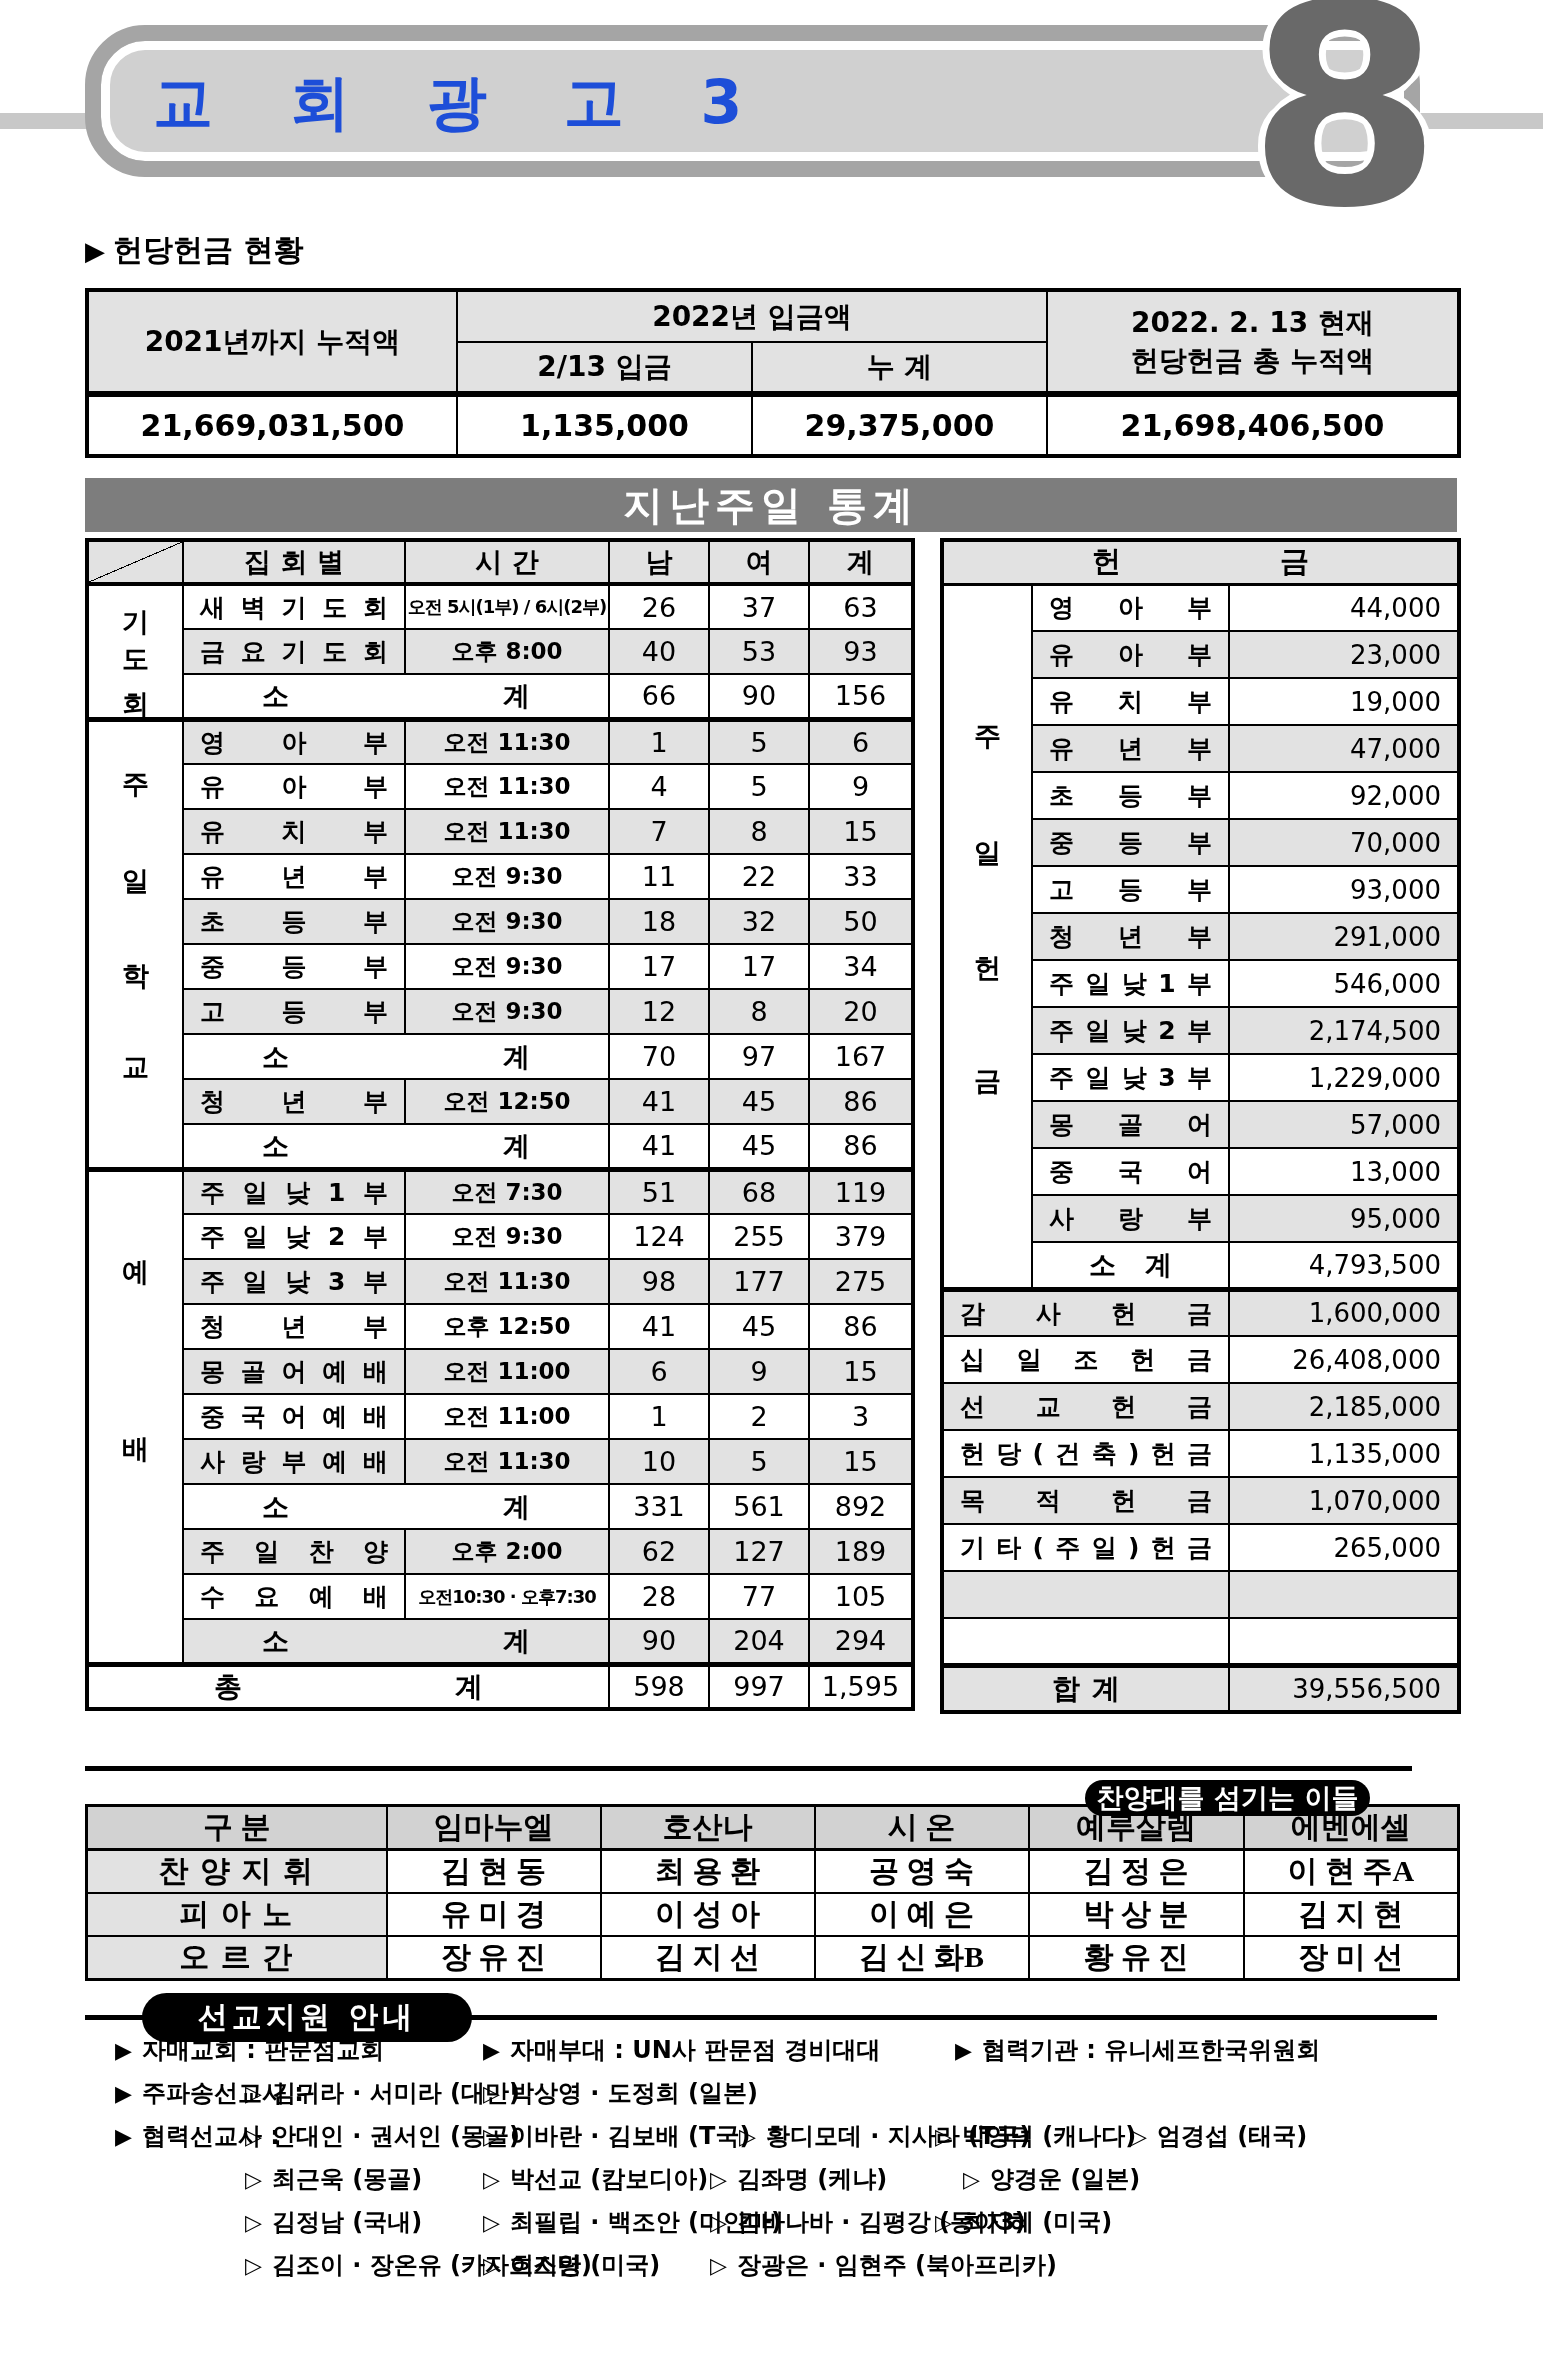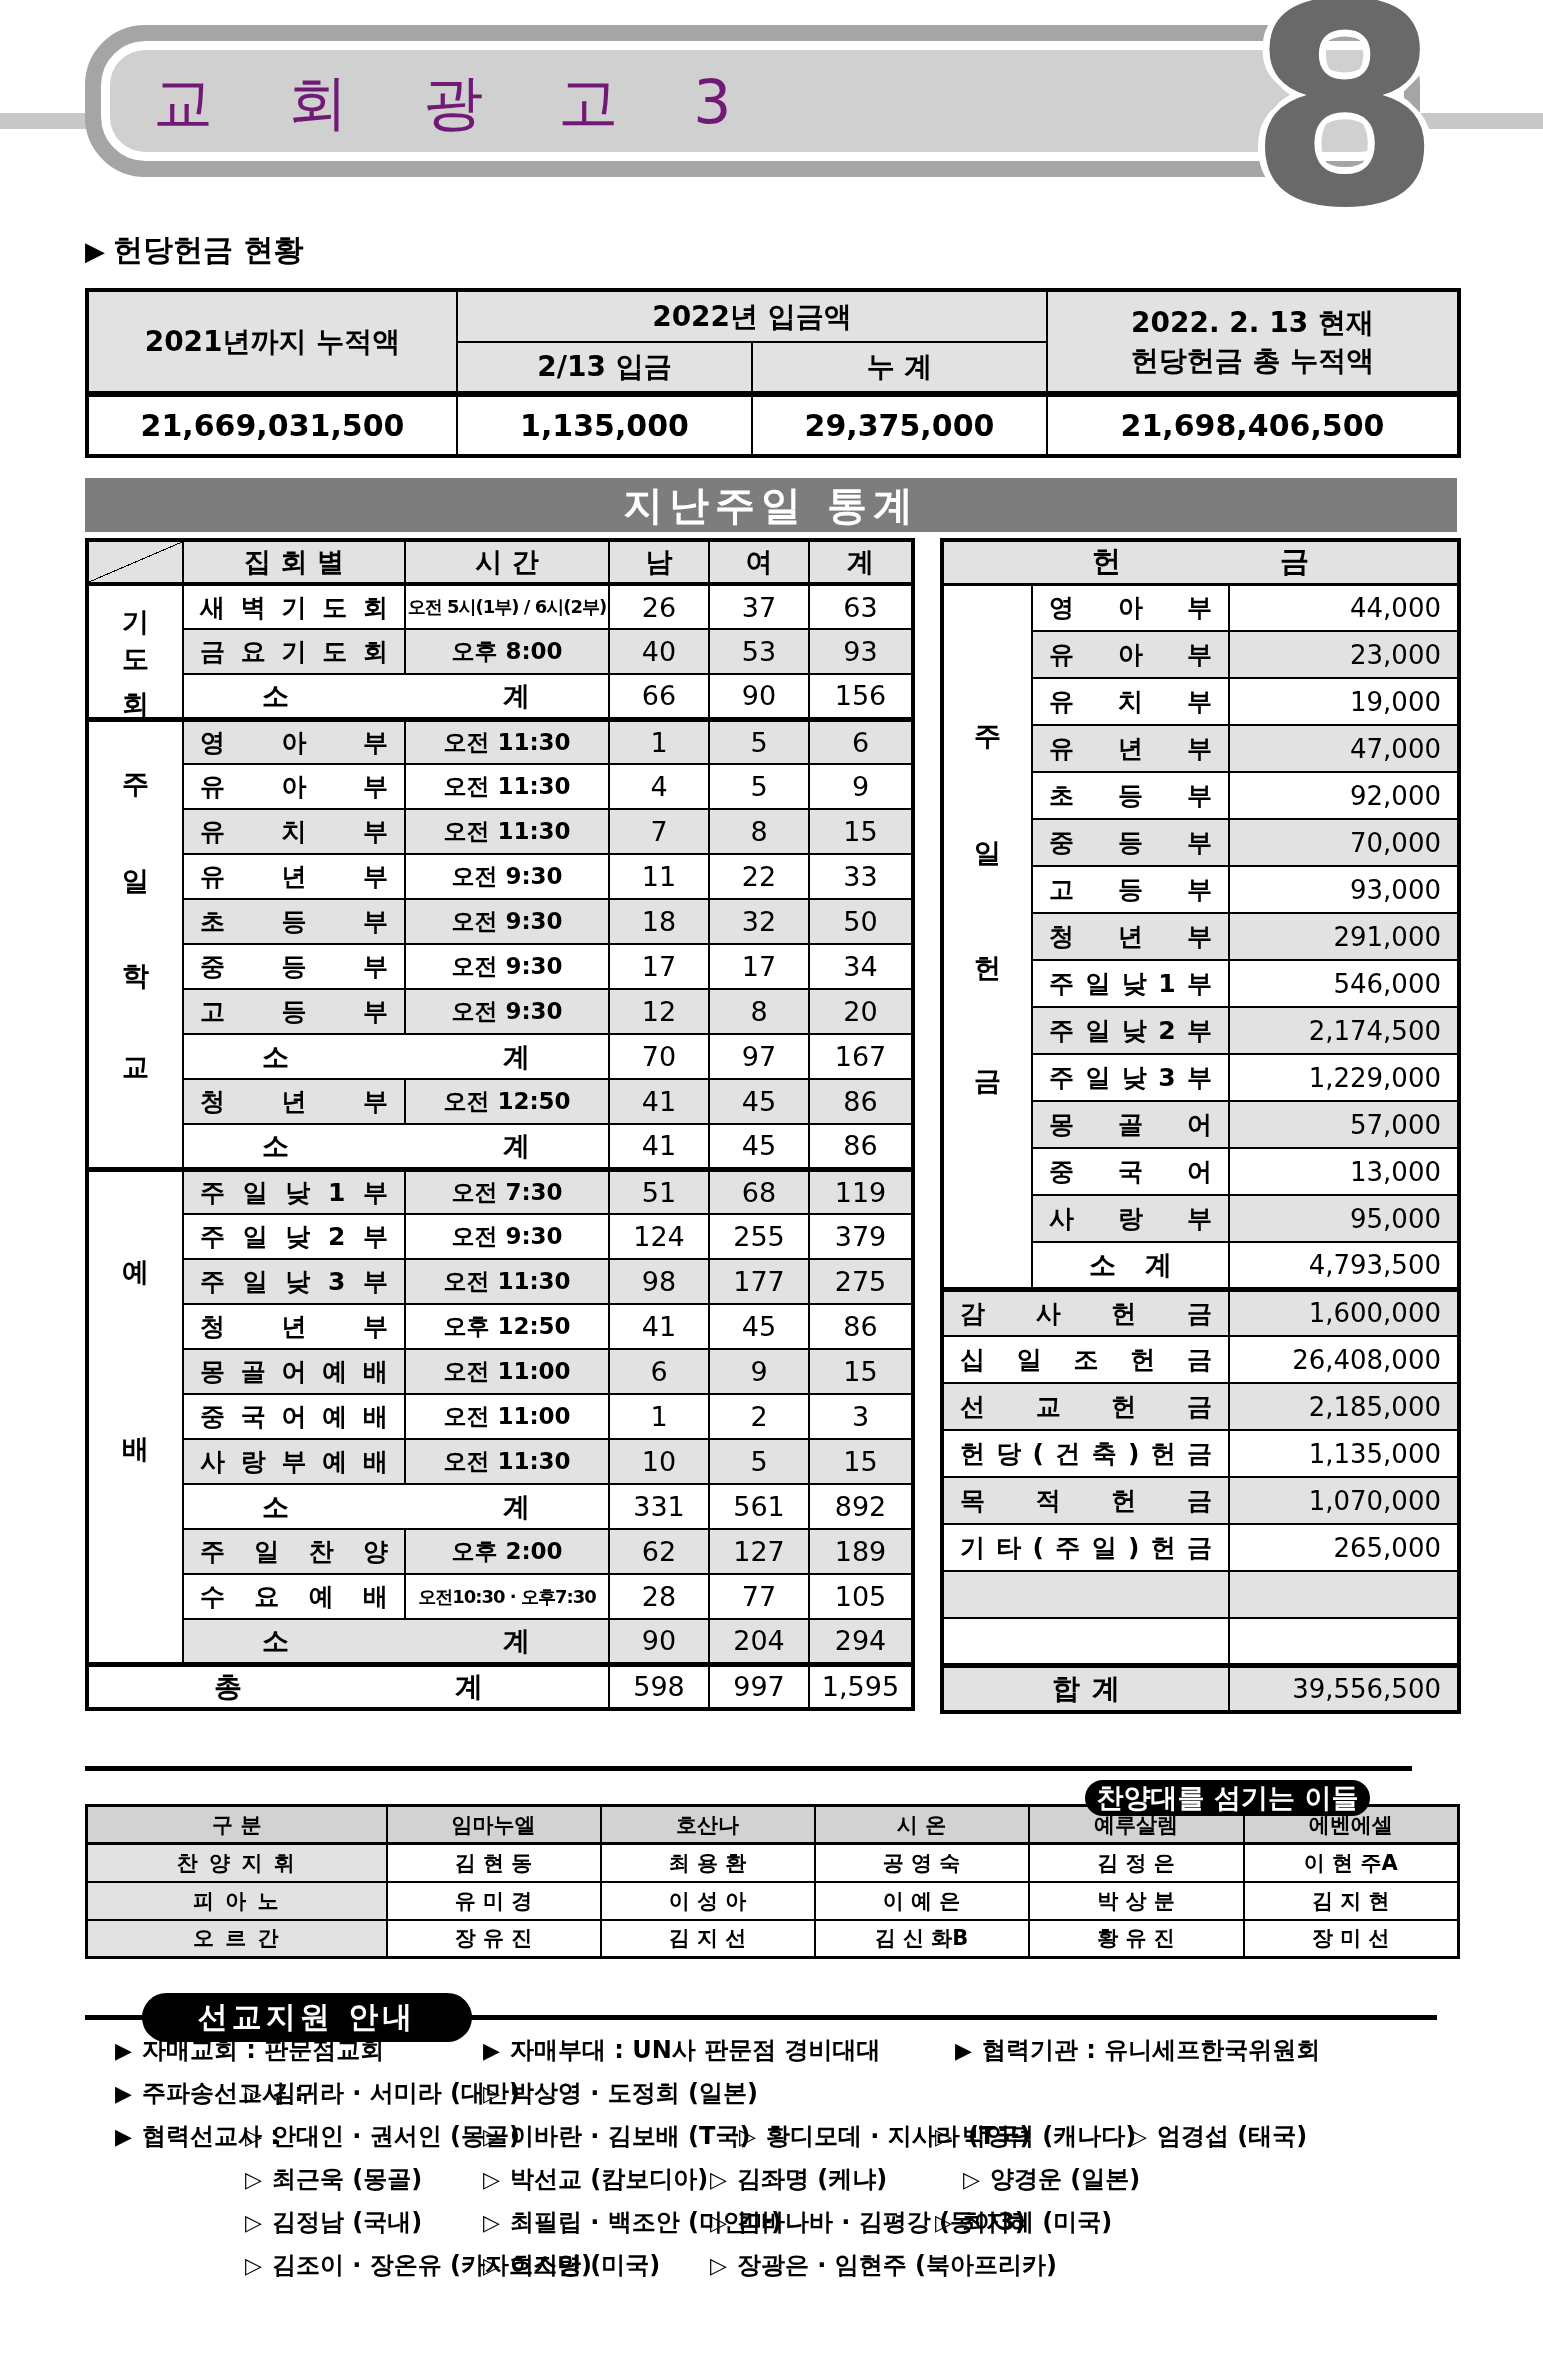--- a/index.html
+++ b/index.html
@@ -8,22 +8,22 @@
 
   .abs { position:absolute; }
 
   
   .gray-band { top:113px; left:0; width:1543px; height:16px; background:#c8c8c8; z-index:0; }
 
   
   .banner { left:85px; top:25px; width:1335px; height:152px; background:#d0d0d0;
             border:16px solid #a5a5a5; border-radius:60px; box-shadow: inset 0 0 0 9px #ffffff;
             z-index:1; }
-  .banner-title { position:absolute; left:52px; top:22px; font-size:60px; font-weight:normal;
-                  letter-spacing:28px; color:#701a75; white-space:nowrap; }
+  .banner-title { position:absolute; left:52px; top:22px; font-size:60px; font-weight:bold;
+                  letter-spacing:28px; color:#1d4ed8; white-space:nowrap; }
   .page-number { left:1248px; top:-32px; font-size:278px; line-height:1; font-weight:bold;
                  color:#696969; z-index:2;
                  text-shadow:-7px 0 0 #fff,7px 0 0 #fff,0 -7px 0 #fff,0 7px 0 #fff; }
 
   .section-label { left:85px; top:230px; font-size:30px; font-weight:bold; }
   .tri { font-size:26px; margin-right:8px; }
 
   table { border-collapse:collapse; table-layout:fixed; background:#fff; }
   td, th { border:2px solid #000; text-align:center; vertical-align:middle; overflow:hidden; }
 
@@ -70,21 +70,21 @@
   .osum { font-weight:bold; font-size:28px; text-align:justify; text-align-last:justify; padding:0 108px; }
   .amt { text-align:right; padding-right:16px; font-size:26px; }
 
   
   .rule { background:#000; height:5px; z-index:0; }
   .choir-line { left:85px; top:1766px; width:1327px; }
   .pill { background:#000; color:#fff; border-radius:26px; display:flex; align-items:center;
           justify-content:center; font-weight:bold; z-index:1; white-space:nowrap; }
   .choir-badge { left:1085px; top:1780px; width:285px; height:36px; font-size:27px; }
   .choir { left:85px; top:1804px; width:1372px; border:3px solid #000; }
-  .choir td { height:38px; font-size:21px; font-weight:bold; }
+  .choir td { height:38px; font-size:30px; font-weight:bold;font-family:Liberation Serif, serif; }
   .choir .ch { background:#d2d2d2; border-bottom:3px solid #000; }
   .choir .clabel { background:#e2e2e2; letter-spacing:2px; }
 
   
   .mission-line { left:85px; top:2015px; width:1352px; }
   .mission-badge { left:142px; top:1993px; width:330px; height:49px; font-size:30px; letter-spacing:4px; }
   .mission { left:115px; top:2030px; width:1400px; z-index:1; }
   .m-line { position:relative; height:43px; }
   .m-item { position:absolute; top:0; white-space:nowrap; font-size:24px; font-weight:bold; line-height:40px; }
   .m-item .b { margin-right:10px; font-size:22px; }

